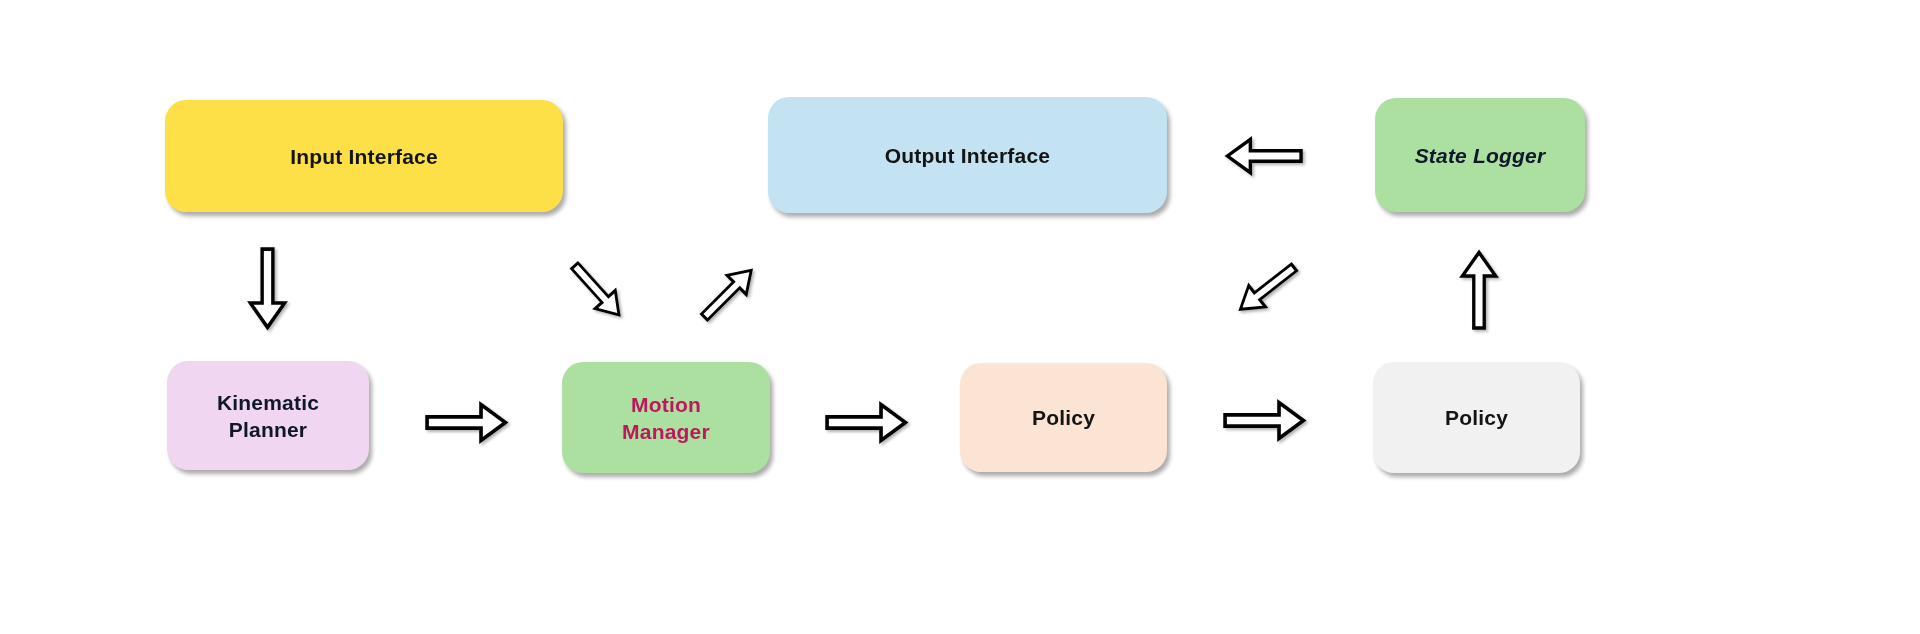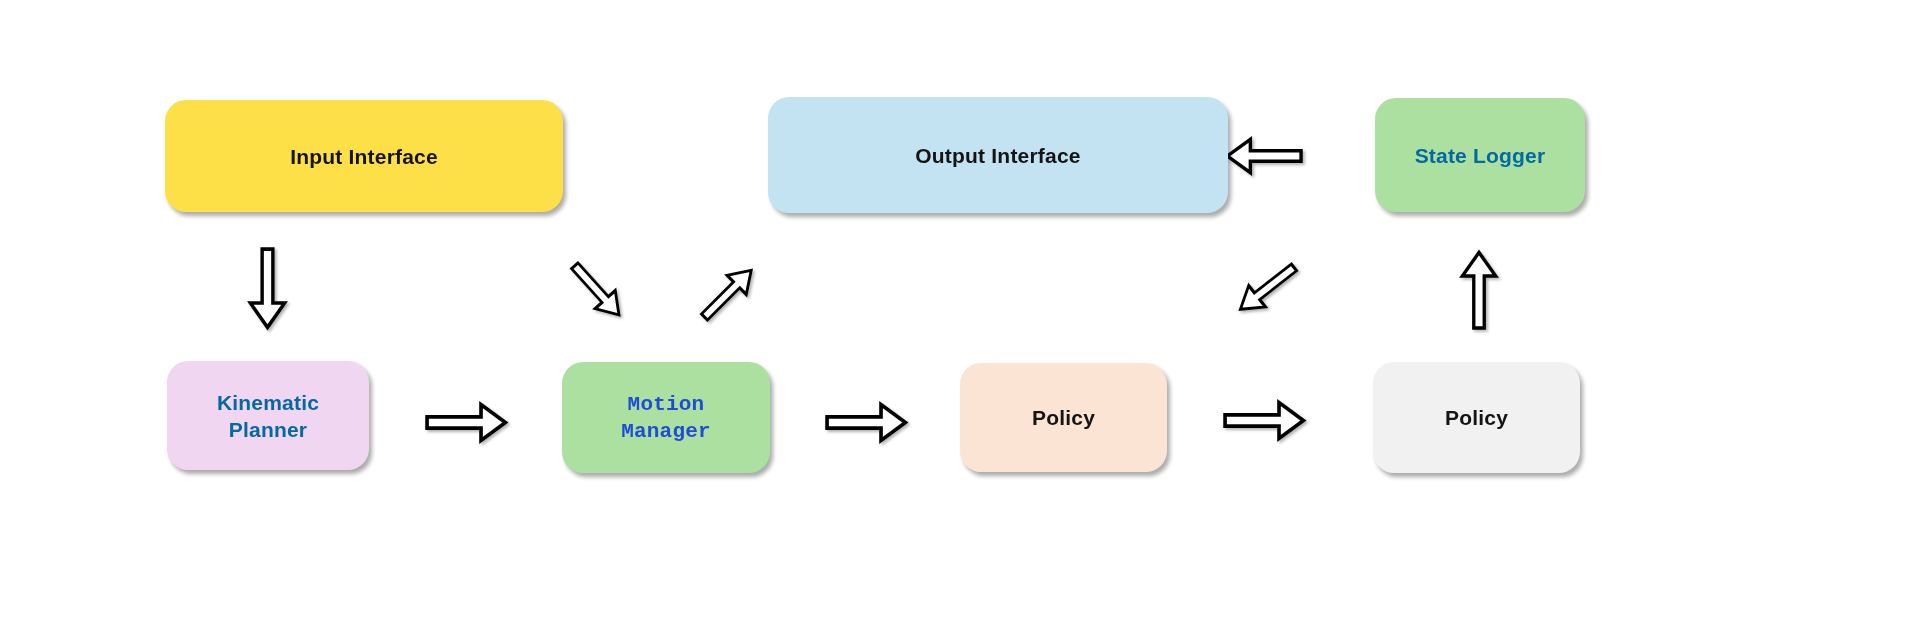--- a/index.html
+++ b/index.html
@@ -91,32 +91,32 @@
       <div class="arrow-wrap" style="left: 1231px; top: 272.5px; width: 72px; height: 31px;">
         <svg width="72" height="31" viewBox="0 0 80 40" preserveAspectRatio="none" style="transform: rotate(142deg);">
           <polygon points="2,14.5 54,14.5 54,2.5 77.5,20 54,37.5 54,25.5 2,25.5" fill="#ffffff" stroke="#000000" stroke-width="3.5" stroke-linejoin="miter"></polygon>
         </svg>
       </div>
     </div>
   <div id="nodes-layer">
       <div class="node" style="left: 165px; top: 100px; width: 398px; height: 112px; background: #fde047;">
         <span class="label" style="color: rgb(20, 20, 20);">Input Interface</span>
       </div>
-      <div class="node" style="left: 768px; top: 97px; width: 460px; height: 116px; background: rgb(196, 227, 242);">
+      <div class="node" style="left: 768px; top: 97px; width: 399px; height: 116px; background: rgb(196, 227, 242);">
         <span class="label" style="color: rgb(20, 20, 20);">Output Interface</span>
       </div>
       <div class="node" style="left: 1375px; top: 98px; width: 210px; height: 114px; background: rgb(172, 224, 160);">
-        <span class="label" style="color: #0369a1;">State Logger</span>
+        <span class="label" style="color: #0f172a; font-style: italic;">State Logger</span>
       </div>
       <div class="node" style="left: 167px; top: 361px; width: 202px; height: 109px; background: rgb(240, 214, 240);">
-        <span class="label" style="color: #0369a1;">Kinematic
+        <span class="label" style="color: #0f172a;">Kinematic
 Planner</span>
       </div>
       <div class="node" style="left: 562px; top: 362px; width: 208px; height: 111px; background: rgb(172, 224, 160);">
-        <span class="label" style="color: #1d4ed8; font-family: Liberation Mono, monospace;">Motion
+        <span class="label" style="color: #be185d;">Motion
 Manager</span>
       </div>
       <div class="node" style="left: 960px; top: 363px; width: 207px; height: 109px; background: rgb(251, 228, 212);">
         <span class="label" style="color: rgb(20, 20, 20);">Policy</span>
       </div>
       <div class="node" style="left: 1373px; top: 362px; width: 207px; height: 111px; background: rgb(241, 241, 241);">
         <span class="label" style="color: rgb(20, 20, 20);">Policy</span>
       </div>
     </div>
 </div>

